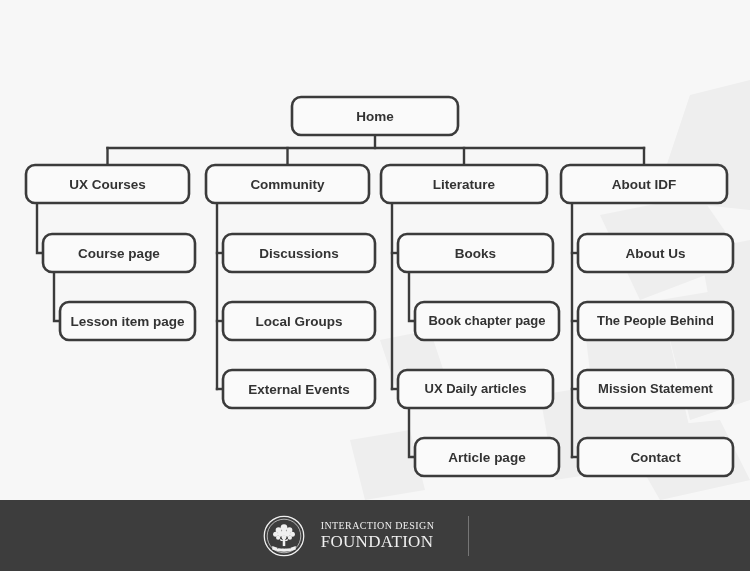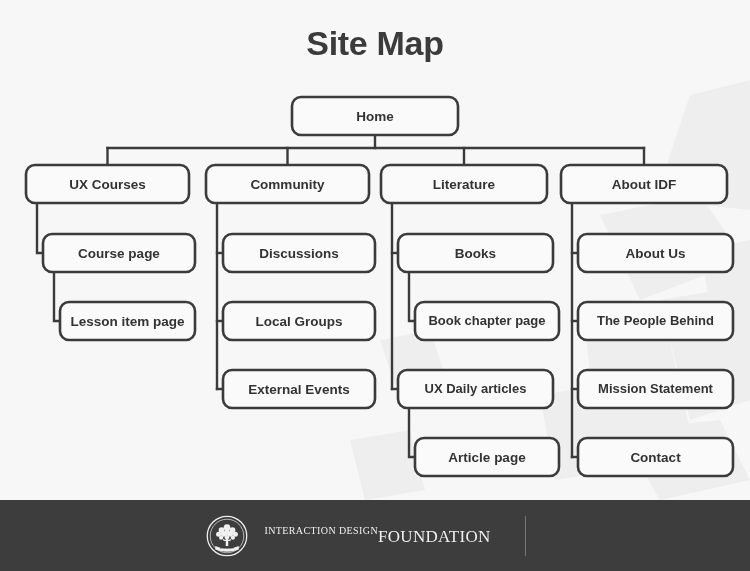--- a/index.html
+++ b/index.html
@@ -61,20 +61,21 @@
     justify-content: center;
   }
   .footer-inner {
     display: flex;
     align-items: center;
     gap: 16px;
   }
   .seal { flex: none; }
   .wordmark {
     display: flex;
+    flex-direction: column;
     justify-content: center;
     line-height: 1;
     color: #f0f0f0;
     font-family: "Liberation Serif", serif;
   }
   .wordmark-top {
     font-size: 10px;
     letter-spacing: 0.4px;
   }
   .wordmark-bottom {
@@ -108,21 +109,20 @@
       <path d="M660 300 L750 285 L750 400 L690 420 Z"></path>
       <path d="M585 330 L665 320 L690 430 L600 455 Z"></path>
       <path d="M620 430 L720 420 L750 480 L660 500 Z"></path>
       <path d="M700 250 L750 240 L750 300 L710 305 Z"></path>
       <path d="M540 395 L600 385 L620 470 L555 480 Z"></path>
       <path d="M380 340 L430 330 L445 375 L395 385 Z"></path>
       <path d="M350 440 L410 430 L425 490 L365 500 Z"></path>
     </g>
   </svg>
 
-  <div id="title">Site Map</div>
 
   <svg id="diagram" viewBox="0 0 750 500">
     <g id="connectors">
         <path d="M375 135 V148" class="connector"></path>
         <path d="M107.5 148 H644" class="connector"></path>
         <path d="M107.5 148 V165" class="connector"></path>
         <path d="M287.5 148 V165" class="connector"></path>
         <path d="M464 148 V165" class="connector"></path>
         <path d="M644 148 V165" class="connector"></path>
         <path d="M37 203 V253 H43" class="connector"></path>

